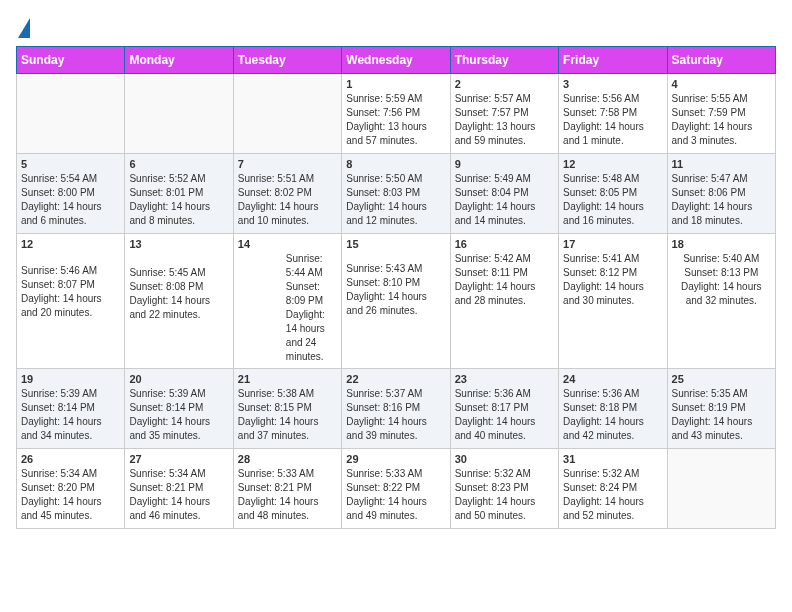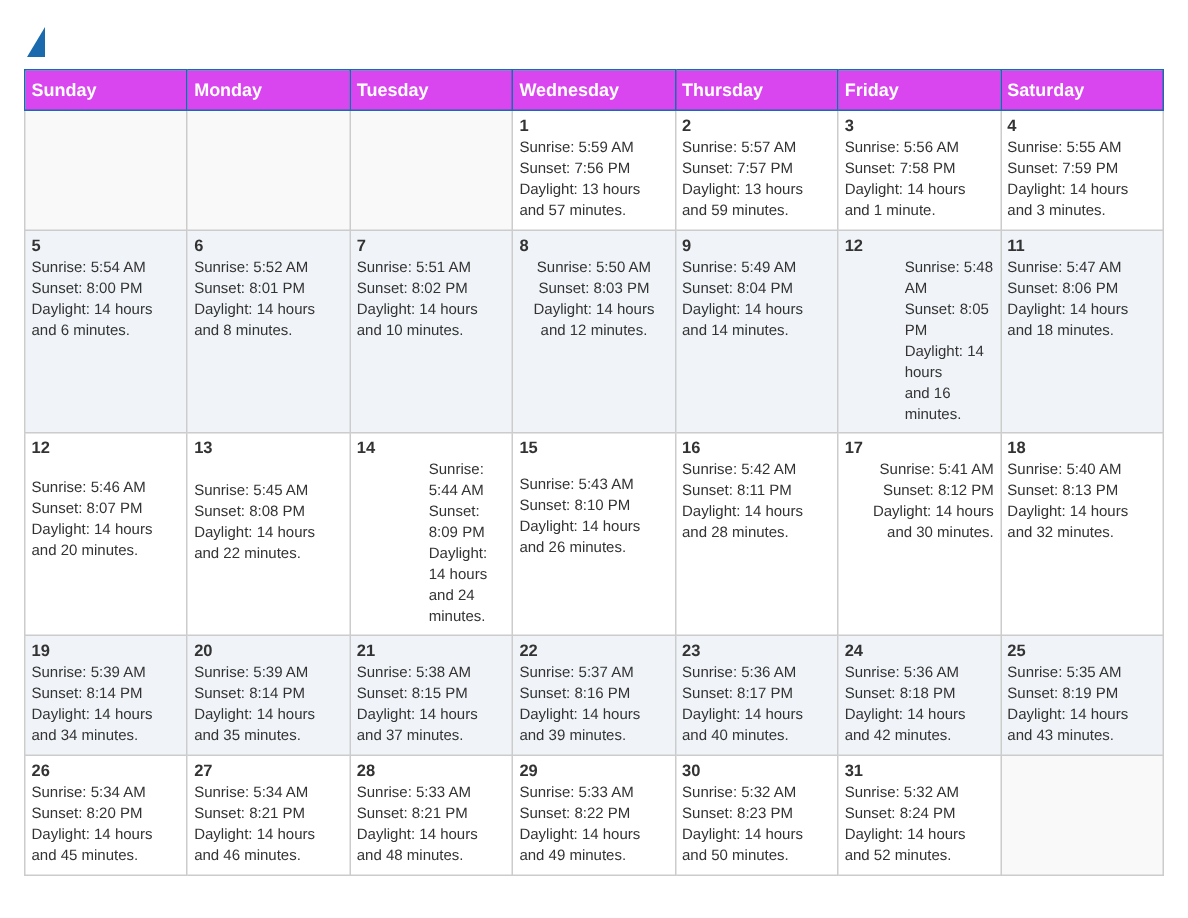--- a/index.html
+++ b/index.html
@@ -165,35 +165,35 @@
         </td>
         <td>
           <div class="day-num">7</div>
           <div class="day-info" style="white-space: pre-line;">Sunrise: 5:51 AM
 Sunset: 8:02 PM
 Daylight: 14 hours
 and 10 minutes.</div>
         </td>
         <td>
           <div class="day-num">8</div>
-          <div class="day-info" style="white-space: pre-line; text-align: center;">Sunrise: 5:50 AM
+          <div class="day-info" style="white-space: pre-line;">Sunrise: 5:50 AM
 Sunset: 8:03 PM
 Daylight: 14 hours
 and 12 minutes.</div>
         </td>
         <td>
           <div class="day-num">9</div>
           <div class="day-info" style="white-space: pre-line;">Sunrise: 5:49 AM
 Sunset: 8:04 PM
 Daylight: 14 hours
 and 14 minutes.</div>
         </td>
         <td>
           <div class="day-num">12</div>
-          <div class="day-info" style="white-space: pre-line; margin-left: 40px;">Sunrise: 5:48 AM
+          <div class="day-info" style="white-space: pre-line;">Sunrise: 5:48 AM
 Sunset: 8:05 PM
 Daylight: 14 hours
 and 16 minutes.</div>
         </td>
         <td>
           <div class="day-num">11</div>
           <div class="day-info" style="white-space: pre-line;">Sunrise: 5:47 AM
 Sunset: 8:06 PM
 Daylight: 14 hours
 and 18 minutes.</div>
@@ -230,28 +230,28 @@
         </td>
         <td>
           <div class="day-num">16</div>
           <div class="day-info" style="white-space: pre-line;">Sunrise: 5:42 AM
 Sunset: 8:11 PM
 Daylight: 14 hours
 and 28 minutes.</div>
         </td>
         <td>
           <div class="day-num">17</div>
-          <div class="day-info" style="white-space: pre-line; text-align: right;">Sunrise: 5:41 AM
+          <div class="day-info" style="white-space: pre-line;">Sunrise: 5:41 AM
 Sunset: 8:12 PM
 Daylight: 14 hours
 and 30 minutes.</div>
         </td>
         <td>
           <div class="day-num">18</div>
-          <div class="day-info" style="white-space: pre-line;">Sunrise: 5:40 AM
+          <div class="day-info" style="white-space: pre-line; text-align: center;">Sunrise: 5:40 AM
 Sunset: 8:13 PM
 Daylight: 14 hours
 and 32 minutes.</div>
         </td>
       </tr>
       <tr>
         <td>
           <div class="day-num">19</div>
           <div class="day-info" style="white-space: pre-line;">Sunrise: 5:39 AM
 Sunset: 8:14 PM

